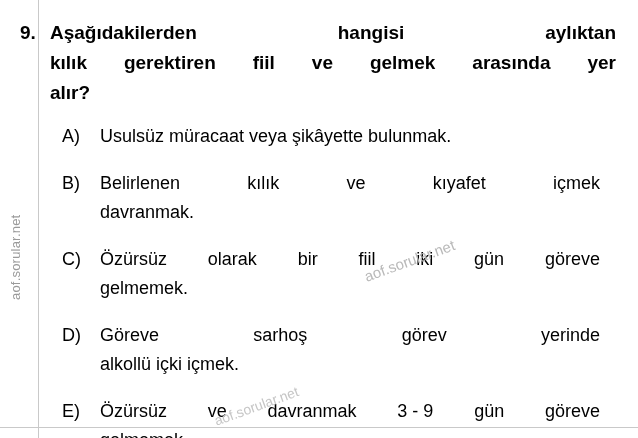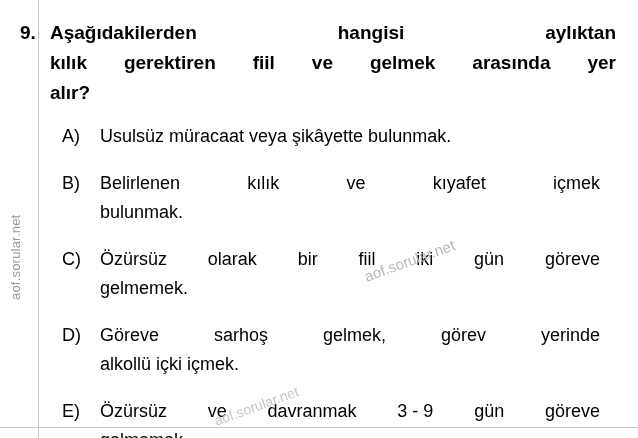--- a/index.html
+++ b/index.html
@@ -176,21 +176,21 @@
       <div class="option">
         <div class="opt-label">B)</div>
         <div class="opt-body">
           <div class="jline">
             <span>Belirlenen</span>
             <span>kılık</span>
             <span>ve</span>
             <span>kıyafet</span>
             <span>içmek</span>
           </div>
-          <div class="jline last">bulunmak.</div>
+          <div class="jline last">davranmak.</div>
         </div>
       </div>
       <div class="option">
         <div class="opt-label">C)</div>
         <div class="opt-body">
           <div class="jline">
             <span>Özürsüz</span>
             <span>olarak</span>
             <span>bir</span>
             <span>fiil</span>
@@ -200,21 +200,20 @@
           </div>
           <div class="jline last">gelmemek.</div>
         </div>
       </div>
       <div class="option">
         <div class="opt-label">D)</div>
         <div class="opt-body">
           <div class="jline">
             <span>Göreve</span>
             <span>sarhoş</span>
-            <span>gelmek,</span>
             <span>görev</span>
             <span>yerinde</span>
           </div>
           <div class="jline last">alkollü içki içmek.</div>
         </div>
       </div>
       <div class="option">
         <div class="opt-label">E)</div>
         <div class="opt-body">
           <div class="jline">

